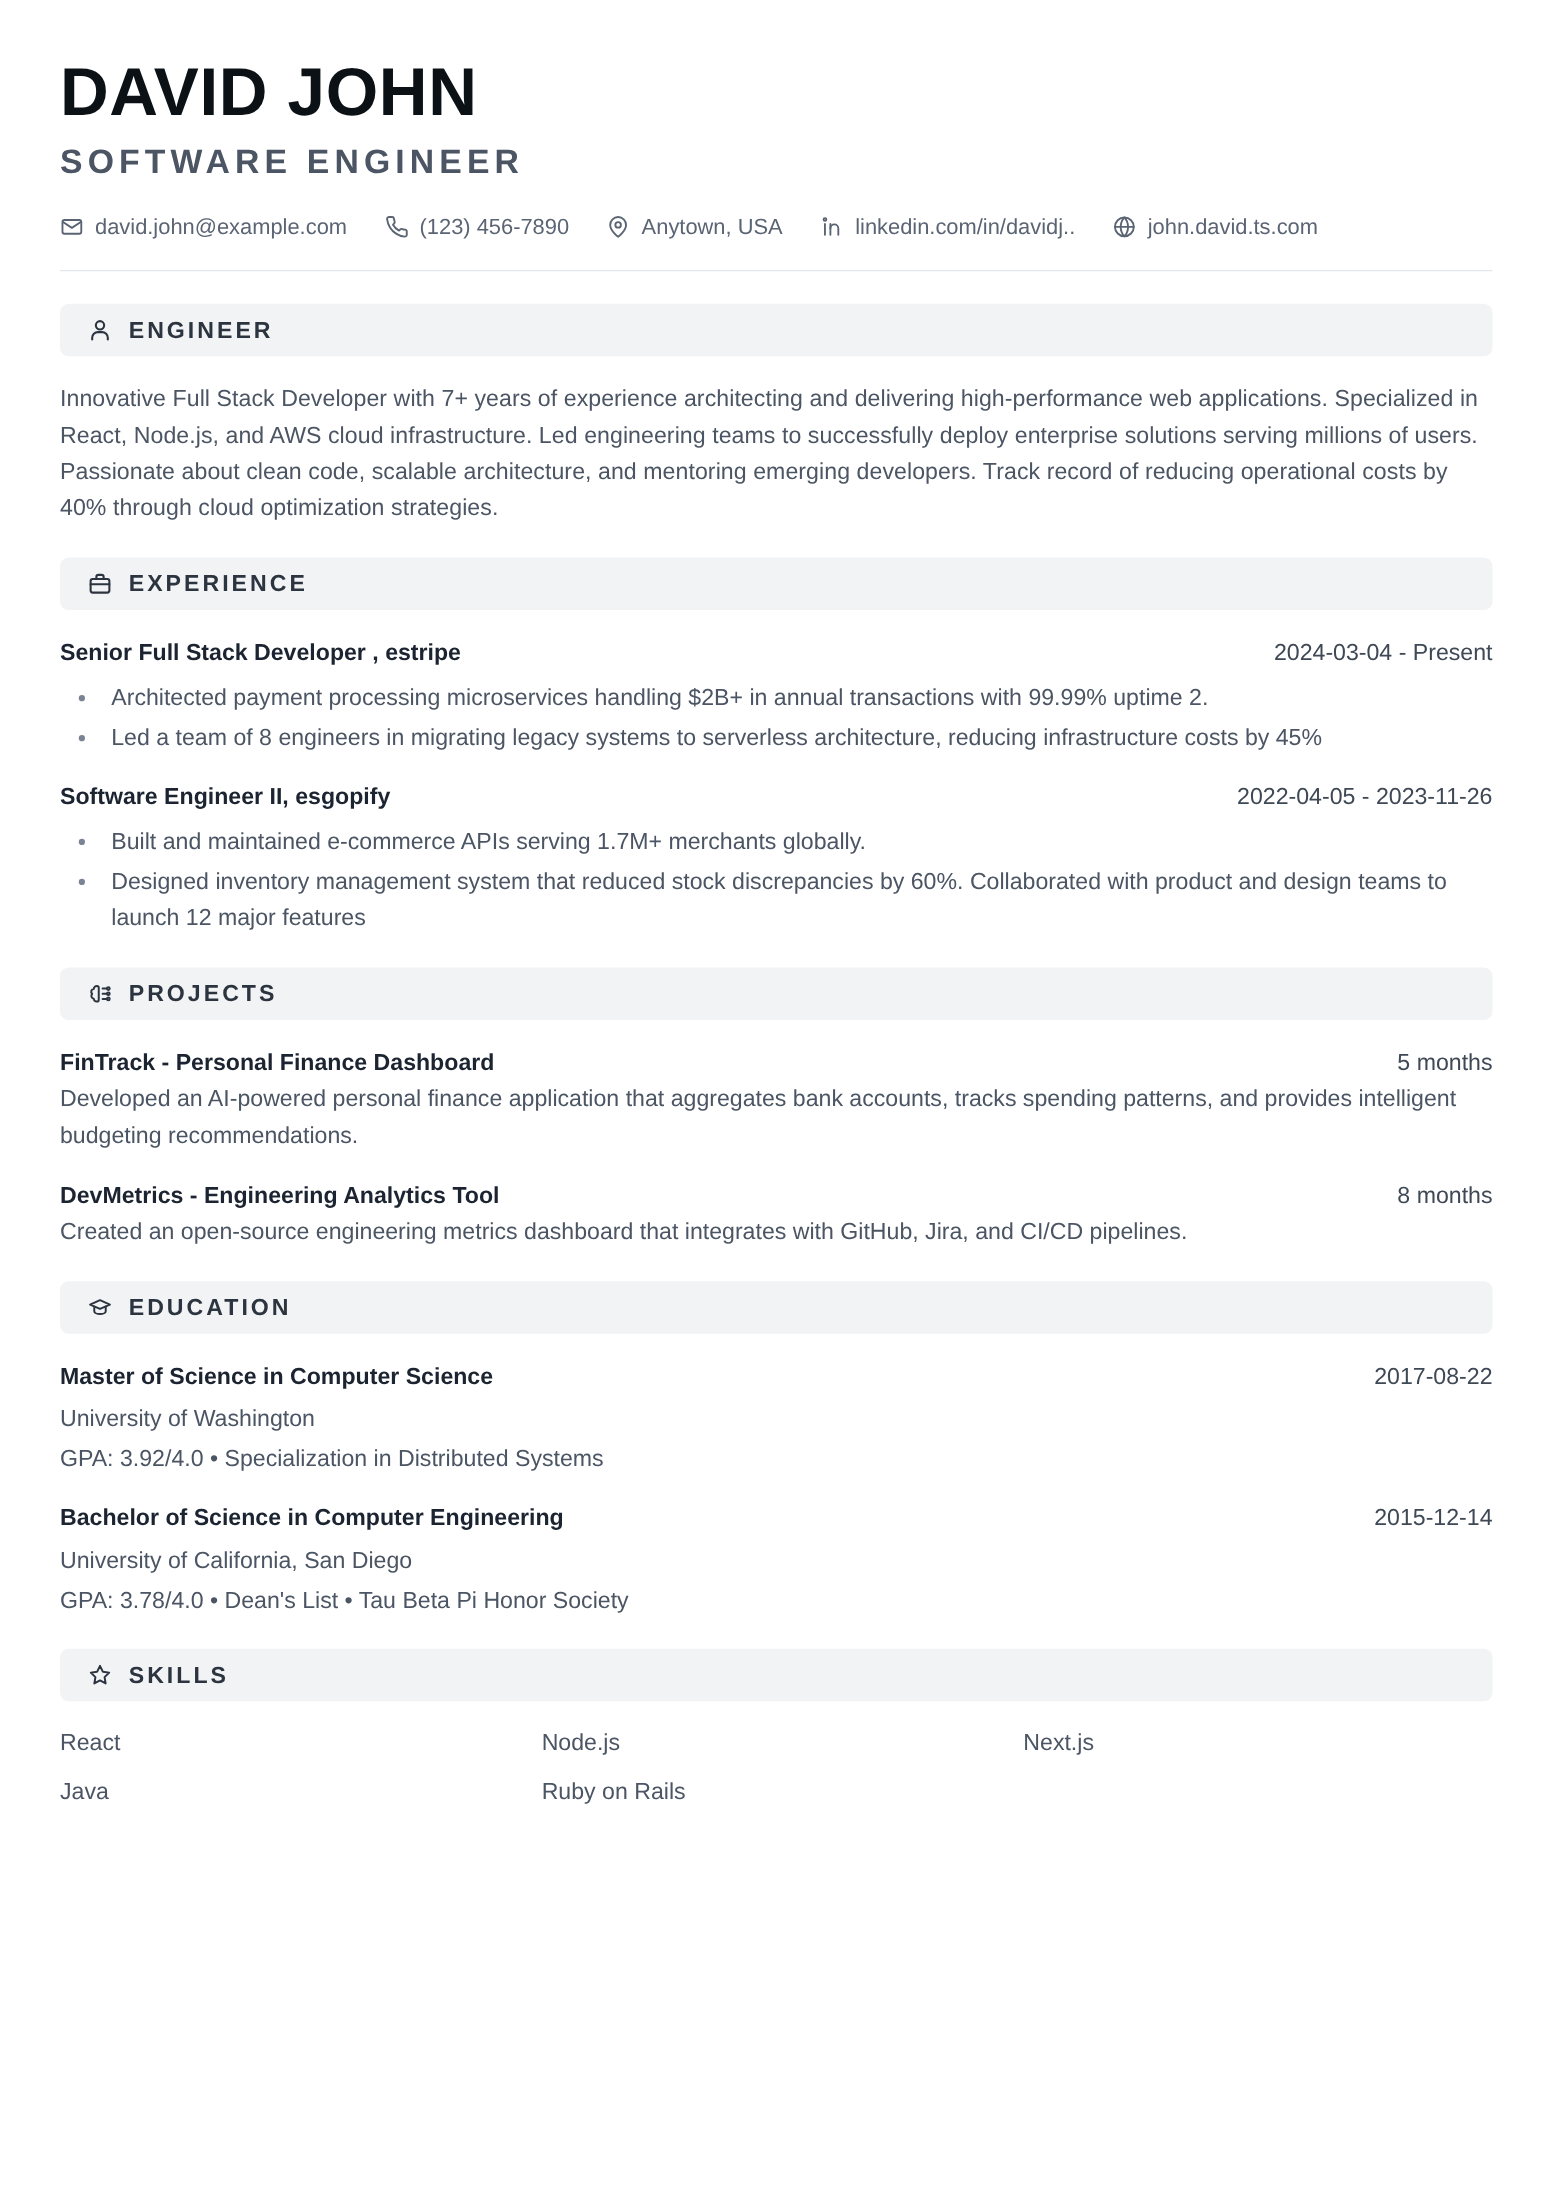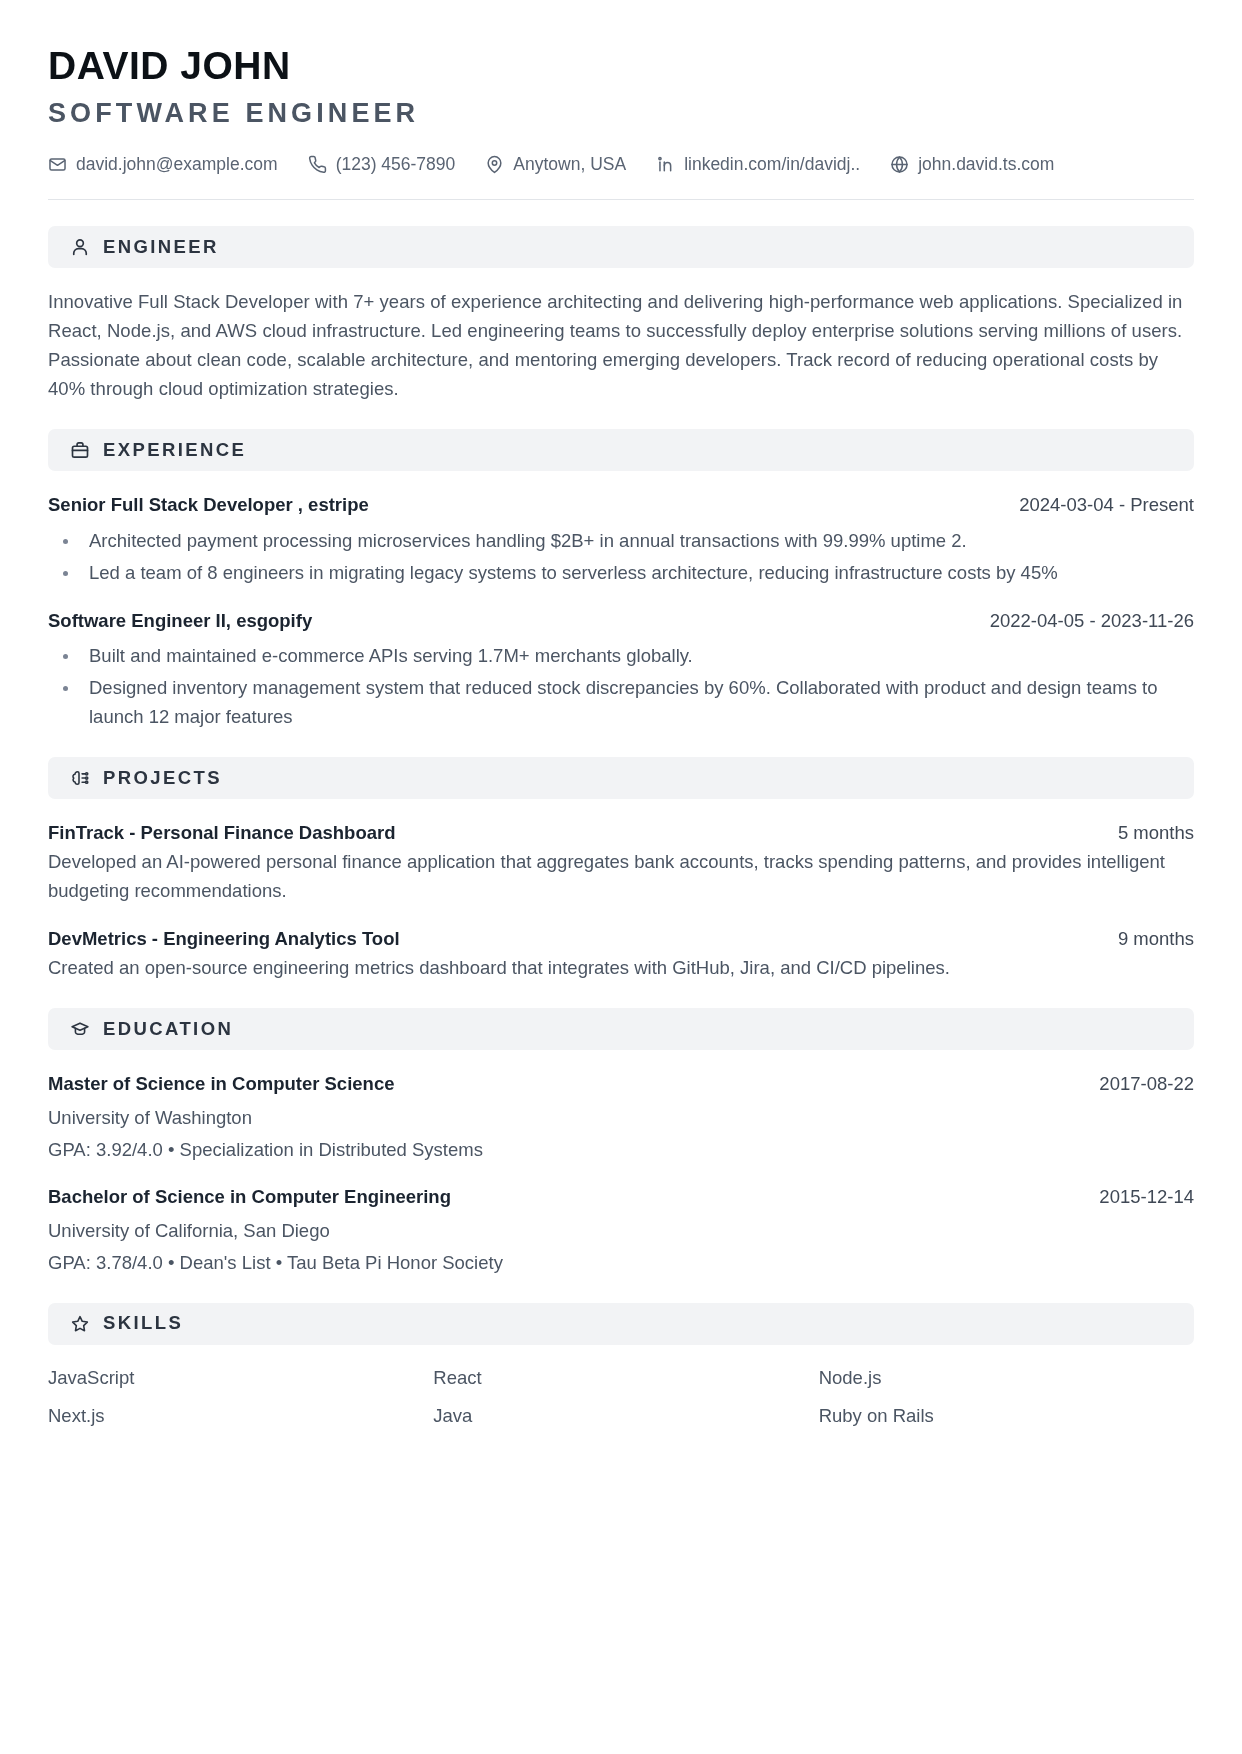--- a/index.html
+++ b/index.html
@@ -17,21 +17,21 @@
 
   .page {
     width: 1242px;
     min-height: 1754px;
     background: #ffffff;
     padding: 44px 48px 40px 48px;
   }
 
   
   .resume-name {
-    font-size: 39px;
+    font-size: 54px;
     font-weight: bold;
     letter-spacing: 0.5px;
     color: #0c1116;
     line-height: 1.12;
     margin-bottom: 9px;
   }
 
   .resume-title {
     font-size: 27px;
     font-weight: bold;
@@ -315,21 +315,21 @@
       <div class="entry-head">
         <div class="entry-title">FinTrack - Personal Finance Dashboard</div>
         <div class="entry-date">5 months</div>
       </div>
       <p class="entry-desc">Developed an AI-powered personal finance application that aggregates bank accounts, tracks spending patterns, and provides intelligent budgeting recommendations.</p>
     </div>
 
     <div class="entry">
       <div class="entry-head">
         <div class="entry-title">DevMetrics - Engineering Analytics Tool</div>
-        <div class="entry-date">9 months</div>
+        <div class="entry-date">8 months</div>
       </div>
       <p class="entry-desc">Created an open-source engineering metrics dashboard that integrates with GitHub, Jira, and CI/CD pipelines.</p>
     </div>
   </div>
 
   <div class="section">
     <div class="section-head">
       <span>
         <svg width="20" height="20" viewBox="0 0 24 24" fill="none" stroke="#2c3440" stroke-width="1.9" stroke-linecap="round" stroke-linejoin="round">
           <path d="M2.5 9.2L12 5l9.5 4.2L12 13.4 2.5 9.2z"></path>
@@ -362,21 +362,20 @@
     <div class="section-head">
       <span>
         <svg width="20" height="20" viewBox="0 0 24 24" fill="none" stroke="#2c3440" stroke-width="1.9" stroke-linecap="round" stroke-linejoin="round">
           <path d="M12 3.2l2.7 5.6 6.1.9-4.4 4.3 1 6.1-5.4-2.9-5.4 2.9 1-6.1-4.4-4.3 6.1-.9L12 3.2z"></path>
         </svg>
       </span>
       <span class="section-head-label">SKILLS</span>
     </div>
 
     <div class="skills-grid">
-      <div class="skill-item">JavaScript</div>
       <div class="skill-item">React</div>
       <div class="skill-item">Node.js</div>
       <div class="skill-item">Next.js</div>
       <div class="skill-item">Java</div>
       <div class="skill-item">Ruby on Rails</div>
     </div>
   </div>
 
 </div>
 

